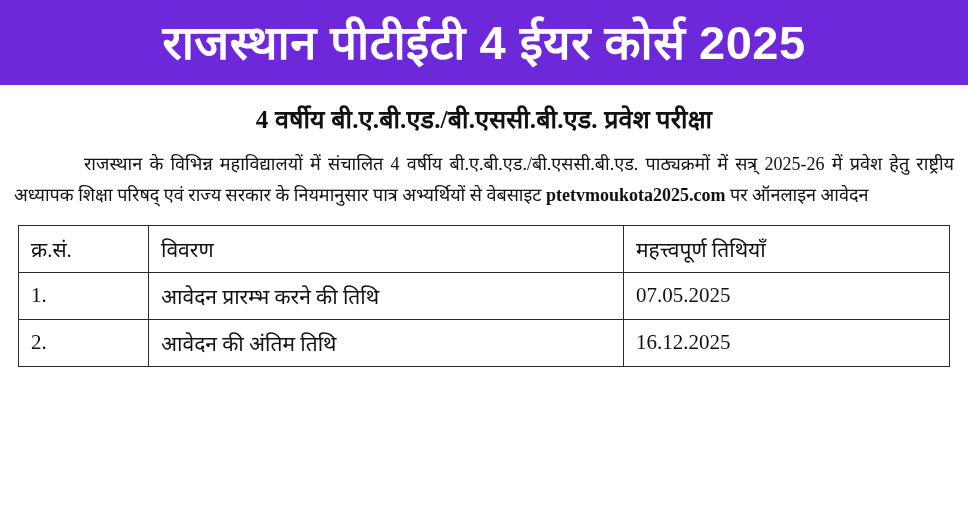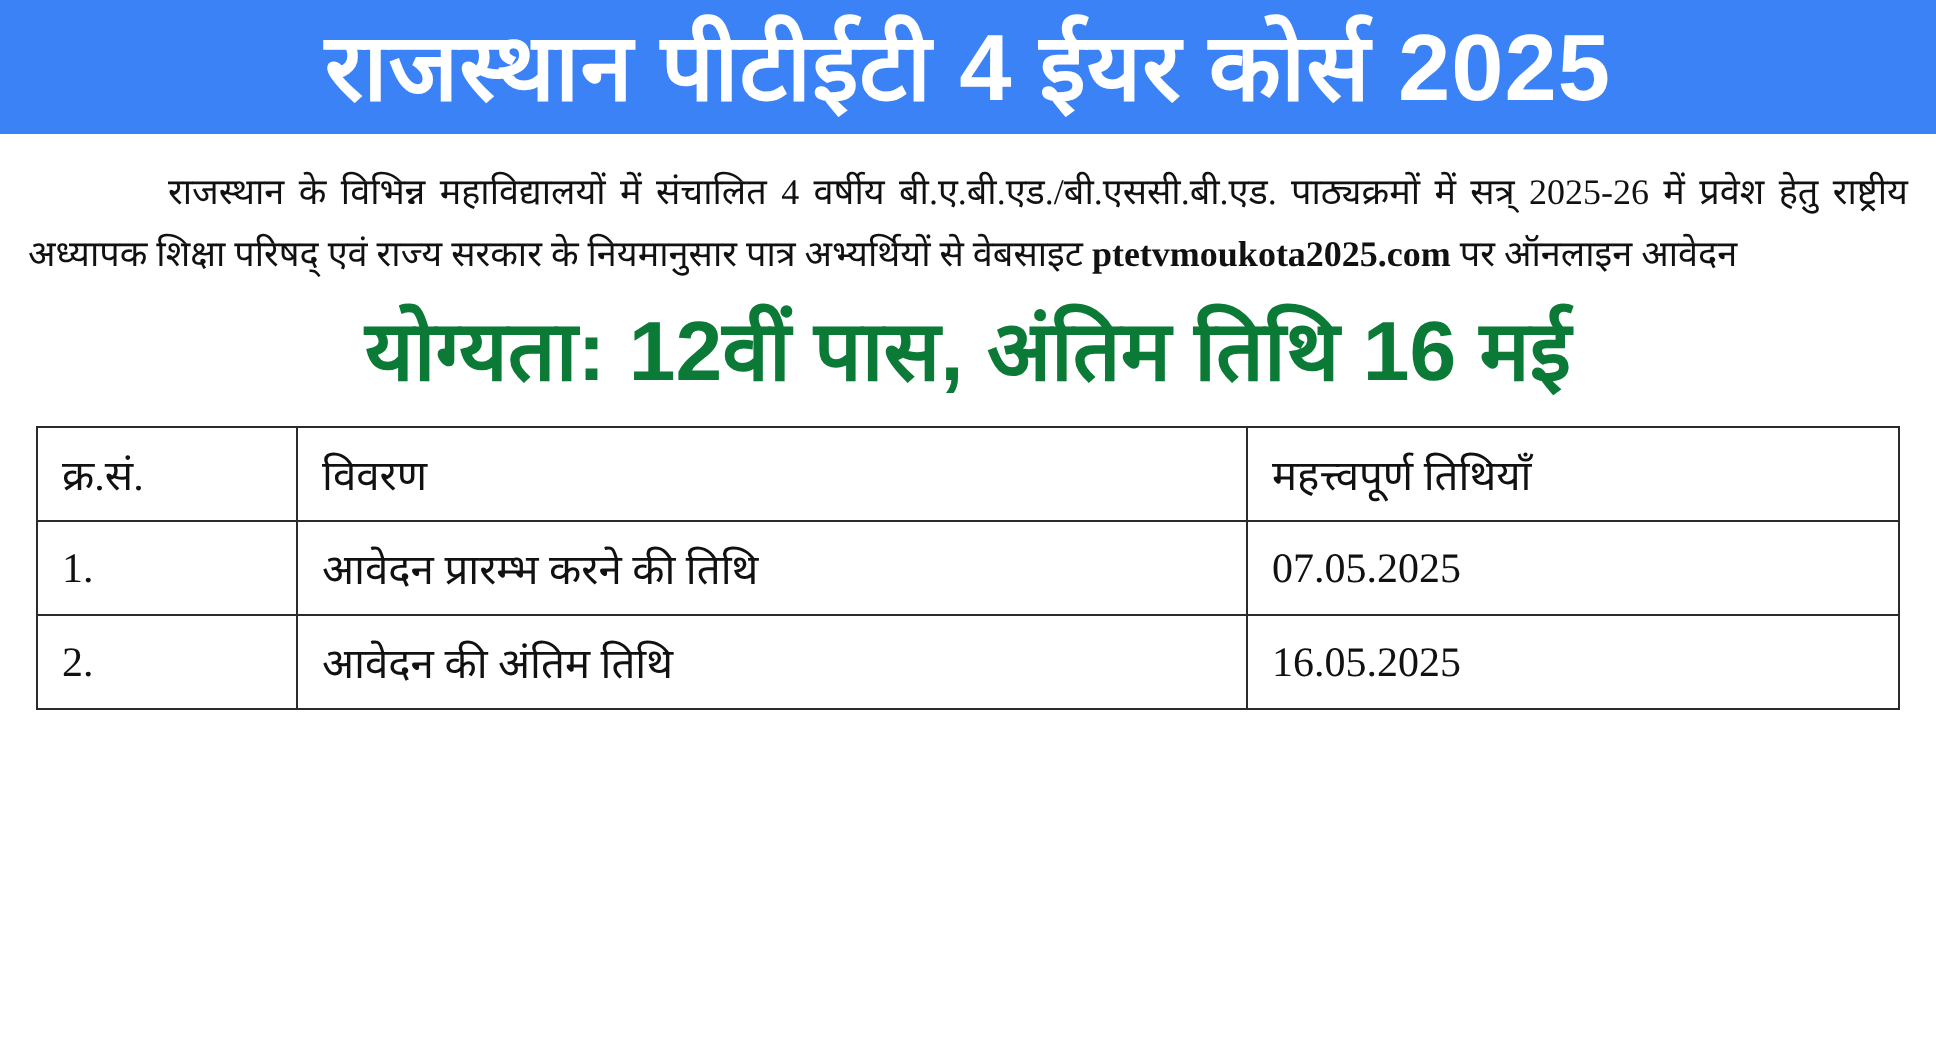--- a/index.html
+++ b/index.html
@@ -17,22 +17,22 @@
   .page {
     position: relative;
     width: 968px;
     height: 520px;
     background: #ffffff;
     box-sizing: border-box;
   }
 
   
   .banner {
-    background: #3b82f6;
-    height: 67px;
+    background: #6d28d9;
+    height: 85px;
     display: flex;
     align-items: center;
     justify-content: center;
     padding: 0 10px;
     box-sizing: border-box;
   }
   .banner-title {
     color: #ffffff;
     font-family: "Liberation Sans", "DejaVu Sans", sans-serif;
     font-weight: bold;
@@ -107,44 +107,44 @@
 </style>
 </head>
 <body>
 
 <div class="page">
 
   <div class="banner">
     <div class="banner-title">राजस्थान पीटीईटी 4 ईयर कोर्स 2025</div>
   </div>
 
+  <div class="subtitle">4 वर्षीय बी.ए.बी.एड./बी.एससी.बी.एड. प्रवेश परीक्षा</div>
 
   <div class="para">
     <span>राजस्थान के विभिन्न महाविद्यालयों में संचालित 4 वर्षीय बी.ए.बी.एड./बी.एससी.बी.एड. पाठ्यक्रमों में सत्र् 2025-26 में प्रवेश हेतु राष्ट्रीय अध्यापक शिक्षा परिषद् एवं राज्य सरकार के नियमानुसार पात्र अभ्यर्थियों से वेबसाइट </span><span class="site">ptetvmoukota2025.com</span><span> पर ऑनलाइन आवेदन</span>
   </div>
 
-  <div class="eligibility">योग्यता: 12वीं पास, अंतिम तिथि 16 मई</div>
 
   <div class="table-wrap">
     <table class="dates">
       <thead>
         <tr>
           <th class="col-sn">क्र.सं.</th>
           <th class="col-desc">विवरण</th>
           <th>महत्त्वपूर्ण तिथियाँ</th>
         </tr>
       </thead>
       <tbody>
         <tr>
           <td>1.</td>
           <td>आवेदन प्रारम्भ करने की तिथि</td>
           <td>07.05.2025</td>
         </tr>
         <tr>
           <td>2.</td>
           <td>आवेदन की अंतिम तिथि</td>
-          <td>16.05.2025</td>
+          <td>16.12.2025</td>
         </tr>
       </tbody>
     </table>
   </div>
 
 </div>
 
 </body></html>

